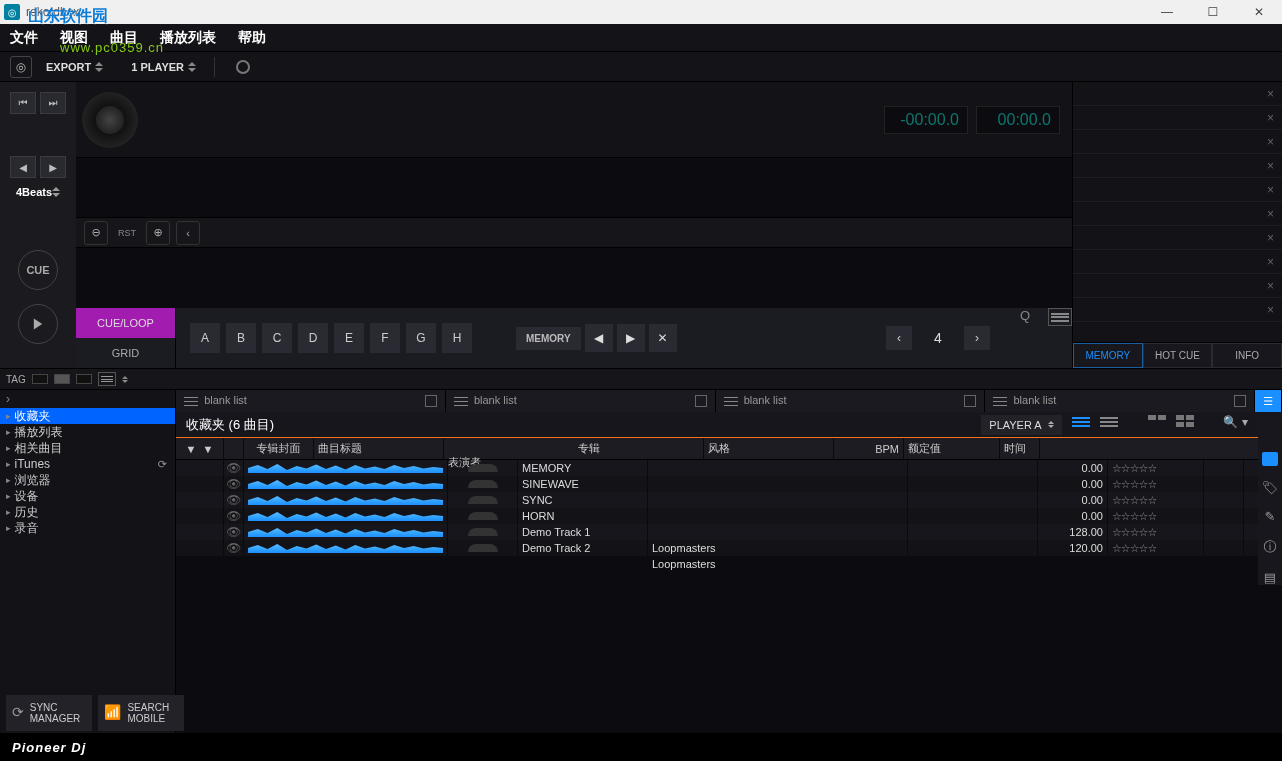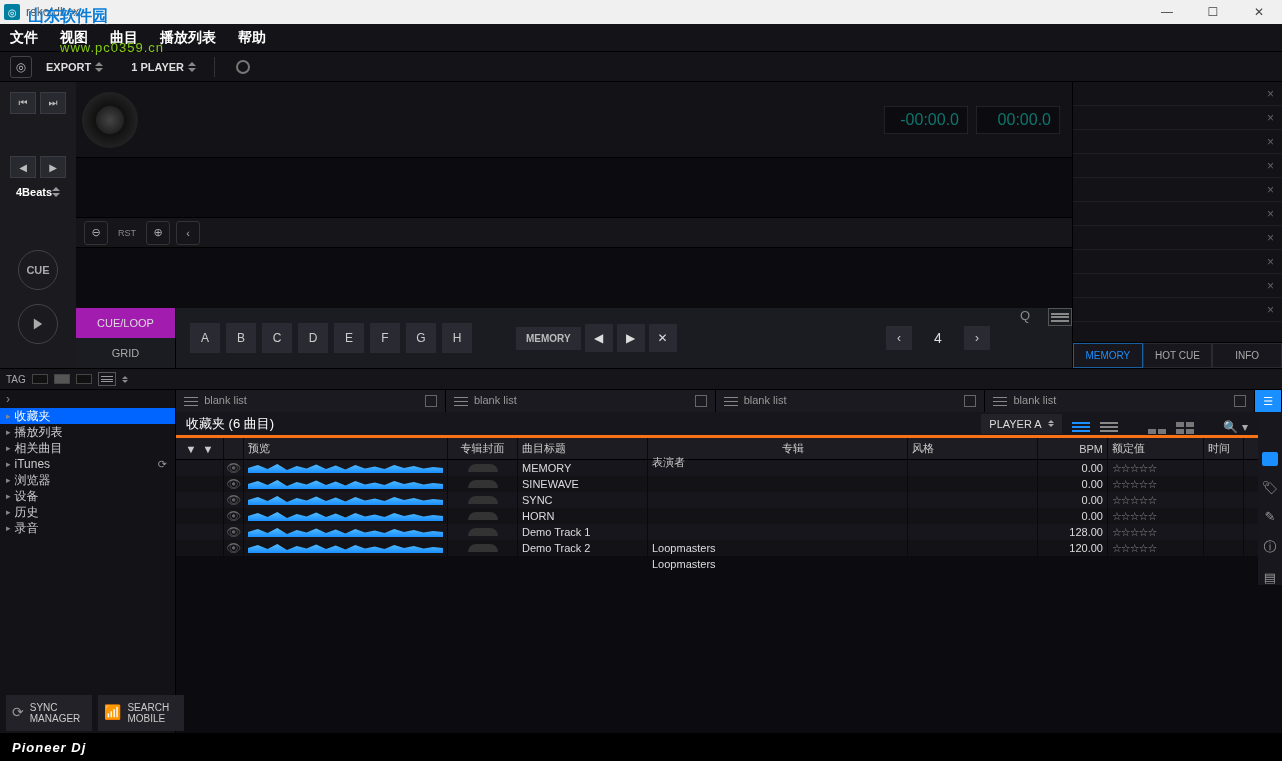--- a/index.html
+++ b/index.html
@@ -106,23 +106,23 @@
   .tree .item .t{ color:#888; font-size:9px;}
   .tree .item .sync{ margin-left:auto; margin-right:8px; color:#999; font-size:11px;}
 
   .cols { flex:1; display:flex; flex-direction:column;}
   .blank-row { height:22px; display:flex; border-bottom:5px solid #737373;}
   .blank-col { flex:1; height:22px; display:flex; align-items:center; justify-content:space-between; padding:0 8px; background:#1a1a20; color:#999; font-size:11px; border-right:1px solid #000;}
   .blank-col .lines{width:14px;height:12px;display:flex;flex-direction:column;justify-content:space-evenly;}
   .blank-col .lines span{height:1px;background:#888;}
   .blank-col .sq{width:12px;height:12px;border:1px solid #666;}
 
-  .list-header { height:26px; display:flex; align-items:center; justify-content:space-between; padding:0 10px; background:#16161c; border-bottom:3px solid #f97316;}
+  .list-header { height:26px; display:flex; align-items:center; justify-content:space-between; padding:0 10px; background:#16161c; border-bottom:1px solid #f97316;}
   .list-header .title{ color:#fff; font-size:13px;}
-  .list-header .tools{ display:flex; align-items:flex-end; gap:10px;}
+  .list-header .tools{ display:flex; align-items:flex-start; gap:10px;}
   .list-header .psel { background:#222228; color:#ddd; padding:4px 8px; font-size:11px; display:flex; align-items:center; gap:6px;}
   .list-header .psel .stepper{display:flex;flex-direction:column;}
   .list-header .psel .stepper span{width:0;height:0;border-left:3px solid transparent;border-right:3px solid transparent;}
   .list-header .psel .stepper .u{border-bottom:3px solid #aaa;margin-bottom:1px;}
   .list-header .psel .stepper .d{border-top:3px solid #aaa;}
   .list-header .view-ico{ width:18px;height:14px; display:flex; flex-direction:column; justify-content:space-evenly;}
   .list-header .view-ico span{height:2px;background:#888;}
   .list-header .view-ico.act span{background:#1a8fff;}
   .list-header .gridico{ width:18px; display:grid; grid-template-columns:1fr 1fr; gap:2px;}
   .list-header .gridico span{height:5px;background:#777;}
@@ -453,21 +453,20 @@
                 <span></span>
               </div>
             <div style="width:10px"></div>
             <div class="search">🔍 ▾</div>
           </div>
         </div>
 
         <div class="track-head">
           <div class="c c-filter">▼&nbsp;&nbsp;▼</div>
           <div class="c c-filter2"></div>
-          <div class="c c-prev">预览</div>
           <div class="c c-cover">专辑封面</div>
           <div class="c c-title">曲目标题</div>
           <div class="c c-artist">表演者</div>
           <div class="c c-album">专辑</div>
           <div class="c c-genre">风格</div>
           <div class="c c-bpm">BPM</div>
           <div class="c c-rating">额定值</div>
           <div class="c c-time">时间</div>
         </div>
 

